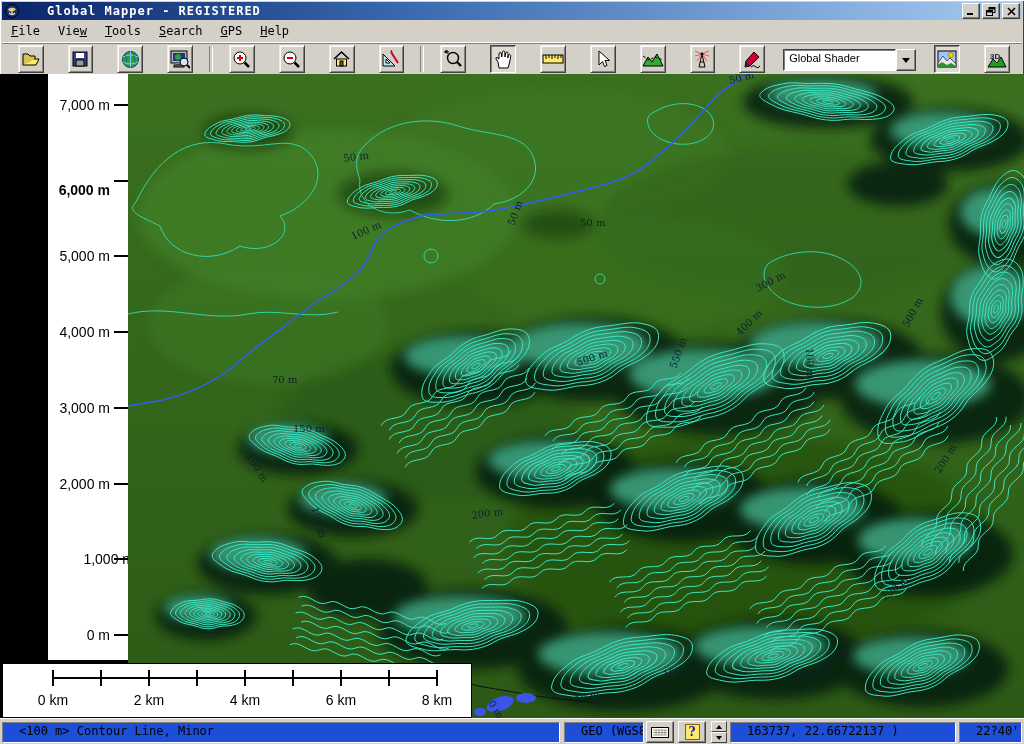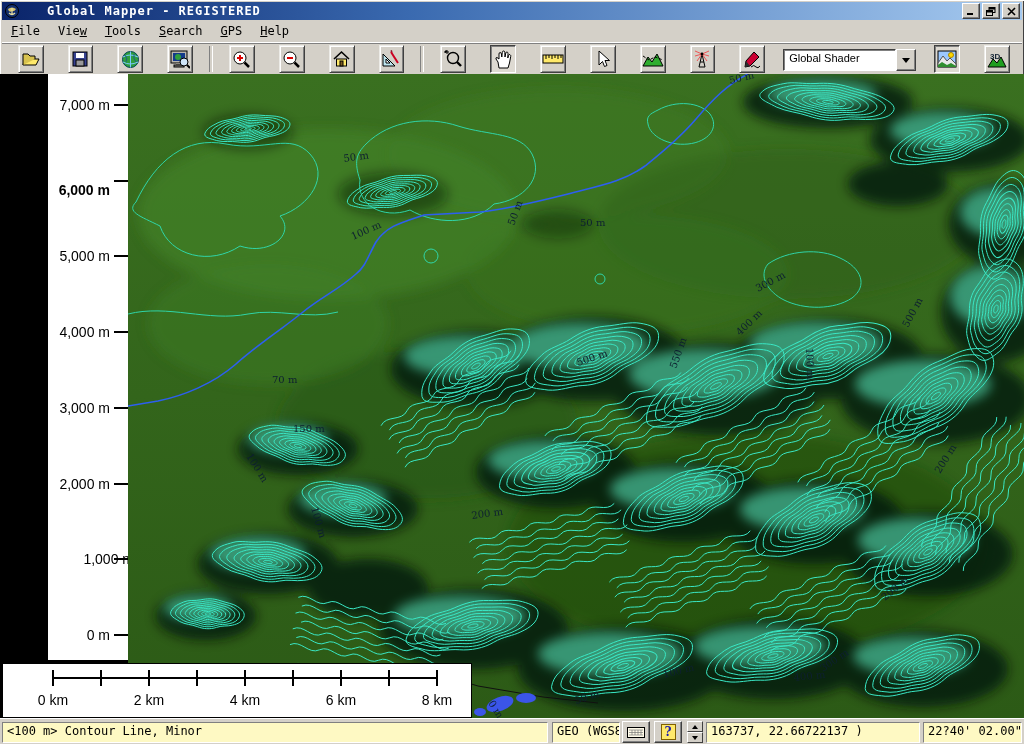--- a/index.html
+++ b/index.html
@@ -43,22 +43,22 @@
   #mapwrap{position:absolute;left:128px;top:0;width:896px;height:644px;}
   .maplabel{font:10px "DejaVu Serif",serif;fill:#0d2030;}
   
   #scalebar{position:absolute;left:2px;top:589px;width:468px;height:53px;background:#fff;border:1px solid #000;}
   #sline{position:absolute;left:50px;top:13px;width:385px;height:2px;background:#000;}
   .stick{position:absolute;top:6px;width:2px;height:16px;background:#000;}
   .slabel{position:absolute;top:28px;width:60px;margin-left:-30px;text-align:center;font:14px "Liberation Sans",sans-serif;color:#000;}
   
   #statusbar{position:absolute;left:0;top:718px;width:1024px;height:26px;background:#d4d0c8;
              border-top:1px solid #fff;display:flex;align-items:center;font:12px "DejaVu Sans Mono",monospace;color:#000;}
-  .spanel{height:18px;border:1px solid;border-color:#808080 #fff #fff #808080;background:#fef9c3;
-          padding:1px 4px 0 4px;overflow:hidden;white-space:nowrap;}
+  .spanel{height:18px;border:1px solid;border-color:#808080 #fff #fff #808080;background:#1d4ed8;
+          padding:1px 4px 0 16px;overflow:hidden;white-space:nowrap;}
   .sbtn{width:26px;height:20px;background:#d4d0c8;border:1px solid;border-color:#fff #404040 #404040 #fff;
         box-shadow:inset -1px -1px 0 #808080;display:flex;align-items:center;justify-content:center;margin:0 2px;}
   #spinner{display:flex;flex-direction:column;margin:0 3px;}
   .spin{width:14px;height:9px;background:#d4d0c8;border:1px solid;border-color:#fff #404040 #404040 #fff;
         display:flex;align-items:center;justify-content:center;}
   .tri-up{width:0;height:0;border-left:3px solid transparent;border-right:3px solid transparent;border-bottom:4px solid #000;}
   .tri-dn{width:0;height:0;border-left:3px solid transparent;border-right:3px solid transparent;border-top:4px solid #000;}
   .helpq{font:bold 12px "DejaVu Serif",serif;color:#1a1ab0;background:#ffe96a;border:1px solid #806000;
          width:13px;height:14px;text-align:center;line-height:14px;}
 </style>

